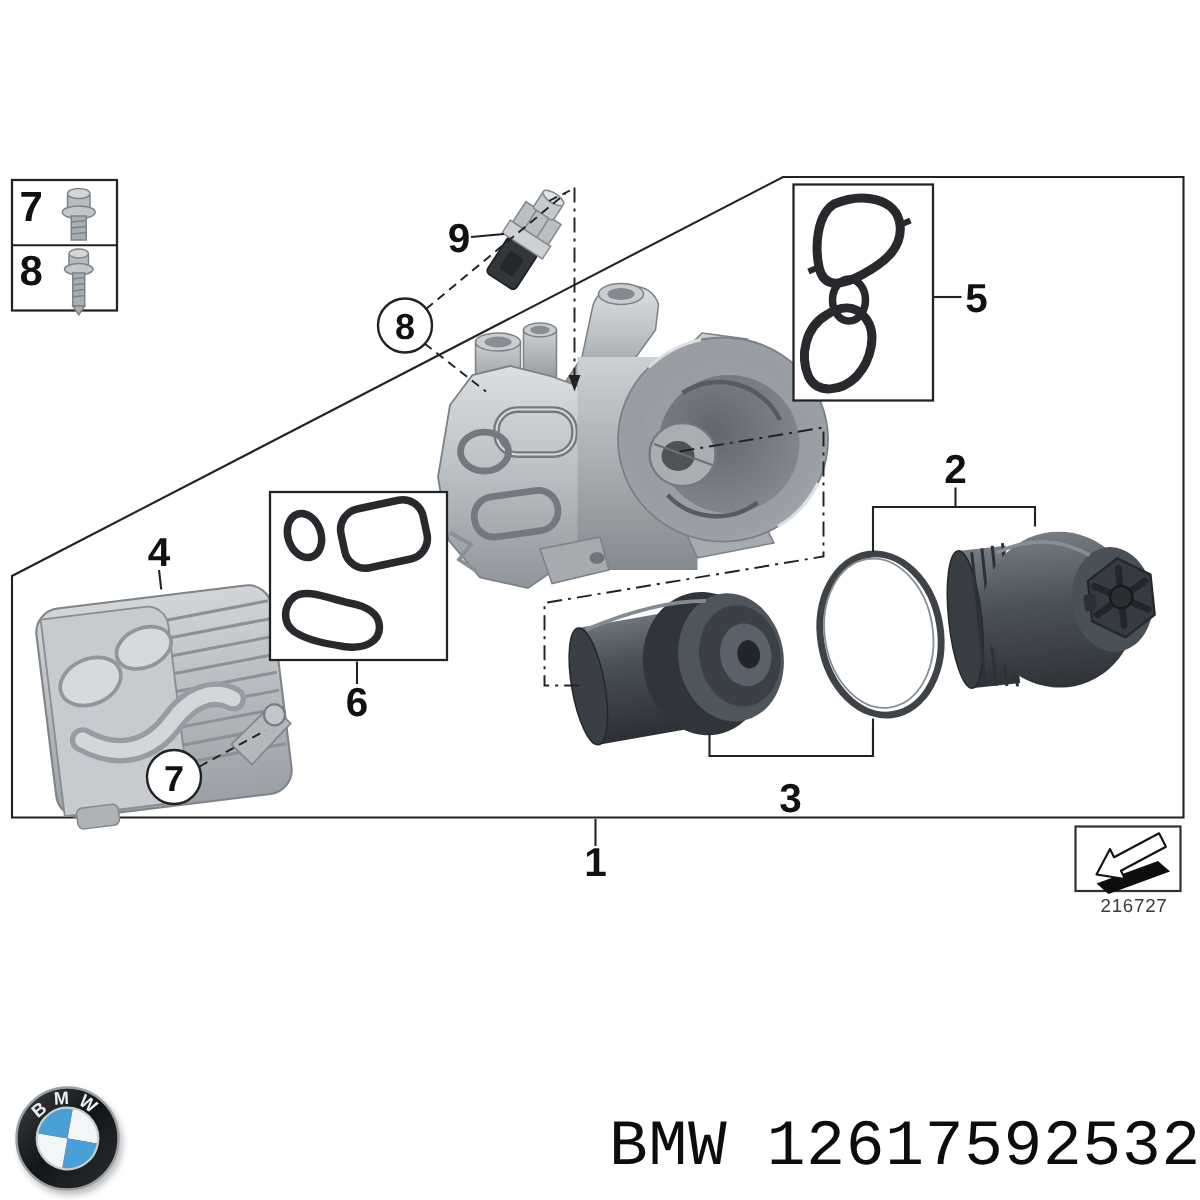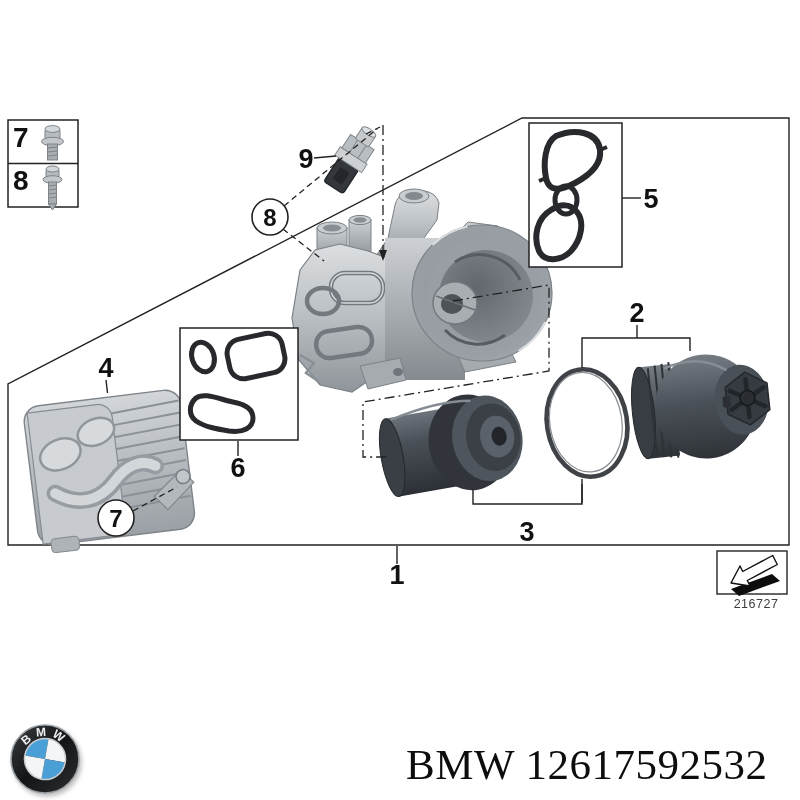--- a/index.html
+++ b/index.html
@@ -10,21 +10,21 @@
   .circled-num{font-family:"Liberation Sans",sans-serif;font-weight:bold;font-size:24px;fill:#111;}
   .legend-num{font-family:"Liberation Sans",sans-serif;font-weight:bold;font-size:28px;fill:#111;}
   .ref-code{font-family:"Liberation Sans",sans-serif;font-size:12.5px;fill:#3c3c3c;letter-spacing:.5px;}
   .ln{stroke:#222;stroke-width:1.4;fill:none;}
   .ln-dash{stroke:#222;stroke-width:1.3;fill:none;stroke-dasharray:6 4;}
   .ln-dashdot{stroke:#222;stroke-width:1.3;fill:none;stroke-dasharray:10 4 2 4;}
   .boxframe{fill:#fff;stroke:#222;stroke-width:1.5;}
   .gasket{fill:none;stroke:#28292c;stroke-width:6;stroke-linejoin:round;}
   .gasket-thin{fill:none;stroke:#28292c;stroke-width:5;stroke-linejoin:round;}
   #footer-text{position:absolute;left:406px;top:740px;font-size:43px;color:#0d0d0d;
-               font-family:Liberation Serif, serif;letter-spacing:.5px;white-space:nowrap;}
+               font-family:Liberation Mono, monospace;letter-spacing:.5px;white-space:nowrap;}
   #bmw-logo{position:absolute;left:8px;top:722px;filter:drop-shadow(2px 3px 2px rgba(0,0,0,.25));}
 </style>
 </head>
 <body>
 
 <div id="stage">
 
   <svg id="diagram-svg" width="800" height="640" viewBox="0 0 800 640">
     <defs>
       <linearGradient id="metalV" x1="0" y1="0" x2="0" y2="1">

